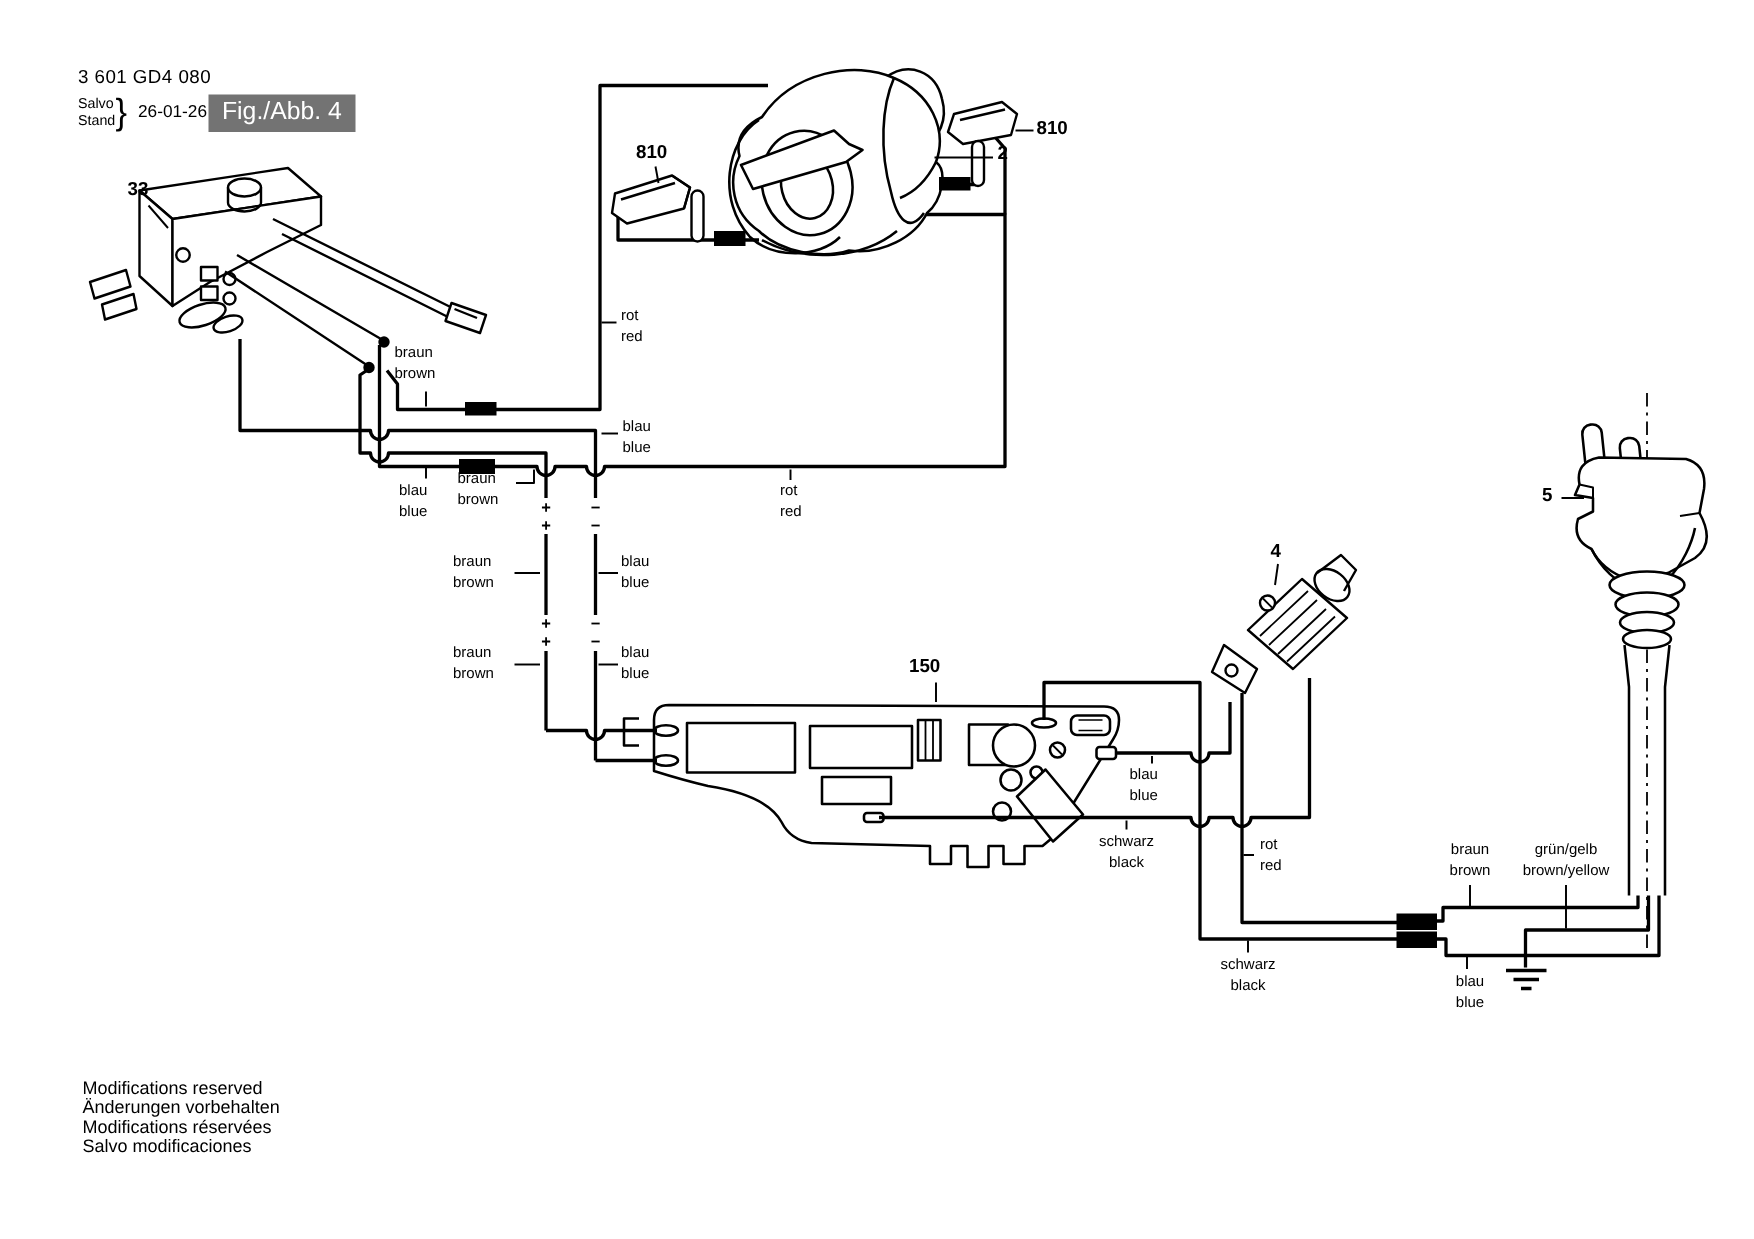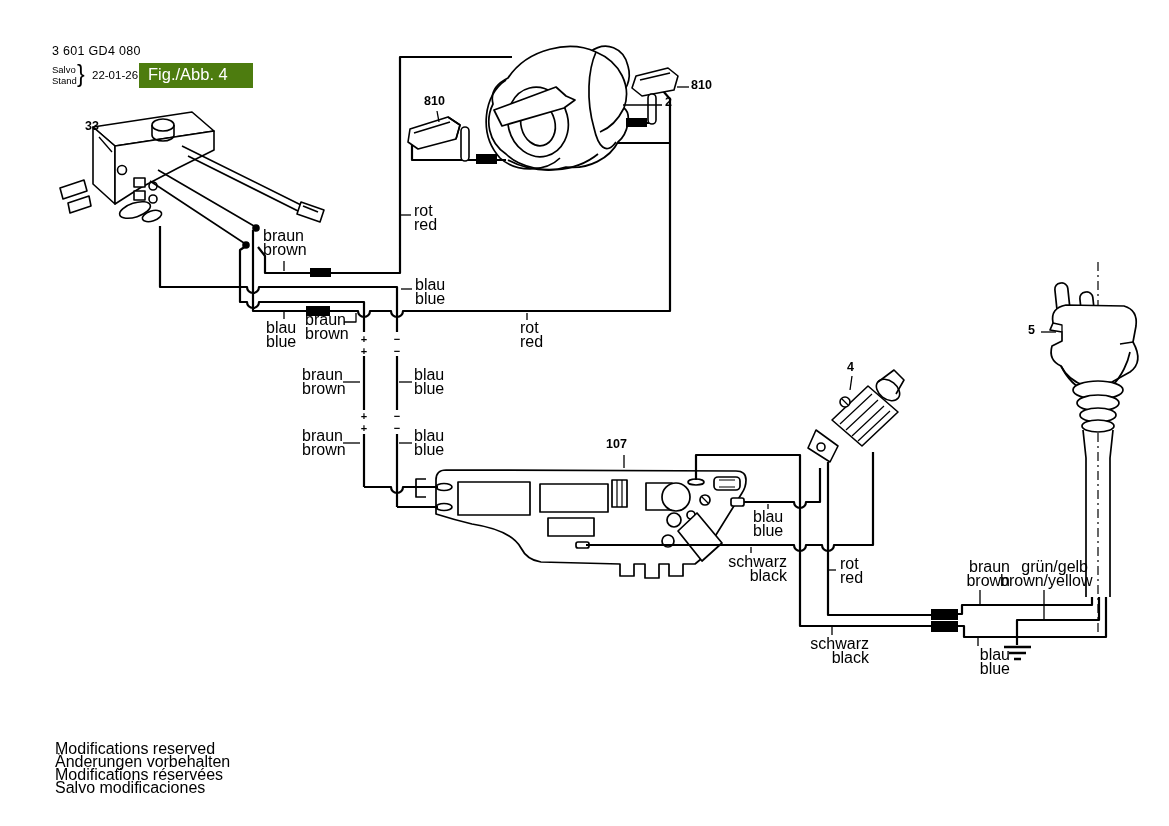--- a/index.html
+++ b/index.html
@@ -1,29 +1,29 @@
 <!DOCTYPE html>
 <html><head>
 <meta charset="utf-8">
 <style>
   html,body{margin:0;padding:0;background:#fff;}
   #stage{position:relative;width:1169px;height:826px;background:#ffffff;overflow:hidden;
          font-family:"Liberation Sans","DejaVu Sans",sans-serif;color:#000;}
   #lineart{position:absolute;left:0;top:0;}
-  .lbl{position:absolute;font-size:16px;line-height:13.5px;white-space:pre-line;color:#000;}
-  .lbl.center{text-align:right;}
+  .lbl{position:absolute;font-size:10px;line-height:13.5px;white-space:pre-line;color:#000;}
+  .lbl.center{text-align:center;}
   .plbl{position:absolute;font-size:12.5px;font-weight:bold;color:#000000;}
   .mark{position:absolute;transform:translate(-50%,-50%);font-size:11px;font-weight:bold;color:#000;}
   #hdr-partnum{position:absolute;left:52px;top:44px;font-size:12.5px;letter-spacing:.3px;}
   #hdr-issue{position:absolute;left:52px;top:64px;font-size:9.5px;line-height:11px;white-space:pre-line;}
   #hdr-brace{position:absolute;left:77px;top:61px;font-size:23px;transform:scaleY(1.05);}
   #hdr-date{position:absolute;left:92px;top:69px;font-size:11.5px;}
-  #fig-box{position:absolute;left:139px;top:63px;background:#4d7c0f;color:#fff;
-           font-size:16.5px;padding:2px 25px 4px 9px;}
-  #footer{position:absolute;left:55px;top:742px;font-size:16px;line-height:13px;white-space:pre-line;}
+  #fig-box{position:absolute;left:139px;top:63px;background:#737373;color:#fff;
+           font-size:16.5px;padding:2px 9px 4px 9px;}
+  #footer{position:absolute;left:55px;top:719px;font-size:12px;line-height:13px;white-space:pre-line;}
 </style>
 </head>
 <body>
 
 <div id="stage">
 
   <svg id="lineart" width="1169" height="826" viewBox="0 0 1169 826">
     <g stroke="#000" fill="none" stroke-width="2.2" stroke-linejoin="round" stroke-linecap="butt">
 
       <g>
@@ -221,30 +221,30 @@
         <path d="M1041,332 L1056,332"></path>
         <path d="M624,455 L624,468"></path>
       </g>
     </g>
   </svg>
 
   <div id="hdr-partnum">3 601 GD4 080</div>
   <div id="hdr-issue">Salvo
 Stand</div>
   <div id="hdr-brace">}</div>
-  <div id="hdr-date">22-01-26</div>
+  <div id="hdr-date">26-01-26</div>
   <div id="fig-box">Fig./Abb. 4</div>
 
   <div class="plbl" style="left:85px;top:119px;">33</div>
   <div class="plbl" style="left:424px;top:94px;">810</div>
   <div class="plbl" style="left:665px;top:95px;">2</div>
   <div class="plbl" style="left:691px;top:78px;">810</div>
   <div class="plbl" style="left:847px;top:360px;">4</div>
   <div class="plbl" style="left:1028px;top:323px;">5</div>
-  <div class="plbl" style="left:606px;top:437px;">107</div>
+  <div class="plbl" style="left:606px;top:437px;">150</div>
 
   <div class="lbl" style="left:414px;top:204px;">rot
 red</div>
   <div class="lbl" style="left:263px;top:229px;">braun
 brown</div>
   <div class="lbl" style="left:415px;top:278px;">blau
 blue</div>
   <div class="lbl" style="left:266px;top:321px;">blau
 blue</div>
   <div class="lbl" style="left:305px;top:313px;">braun

